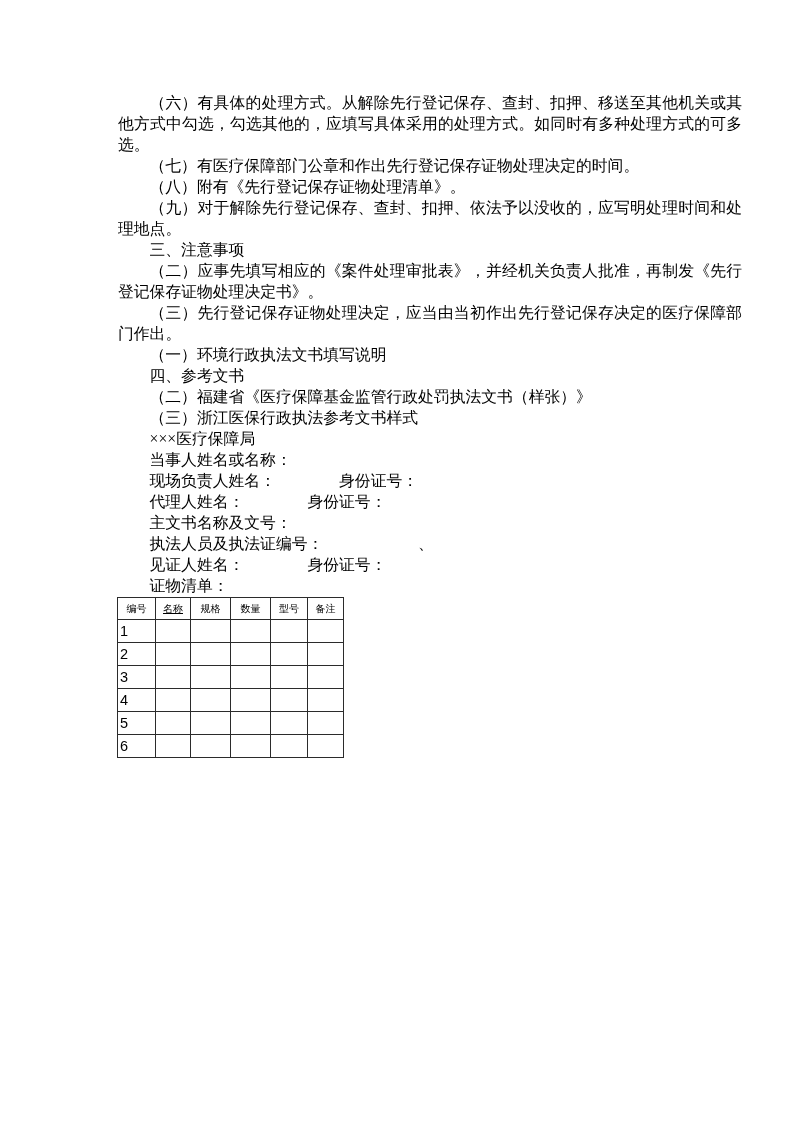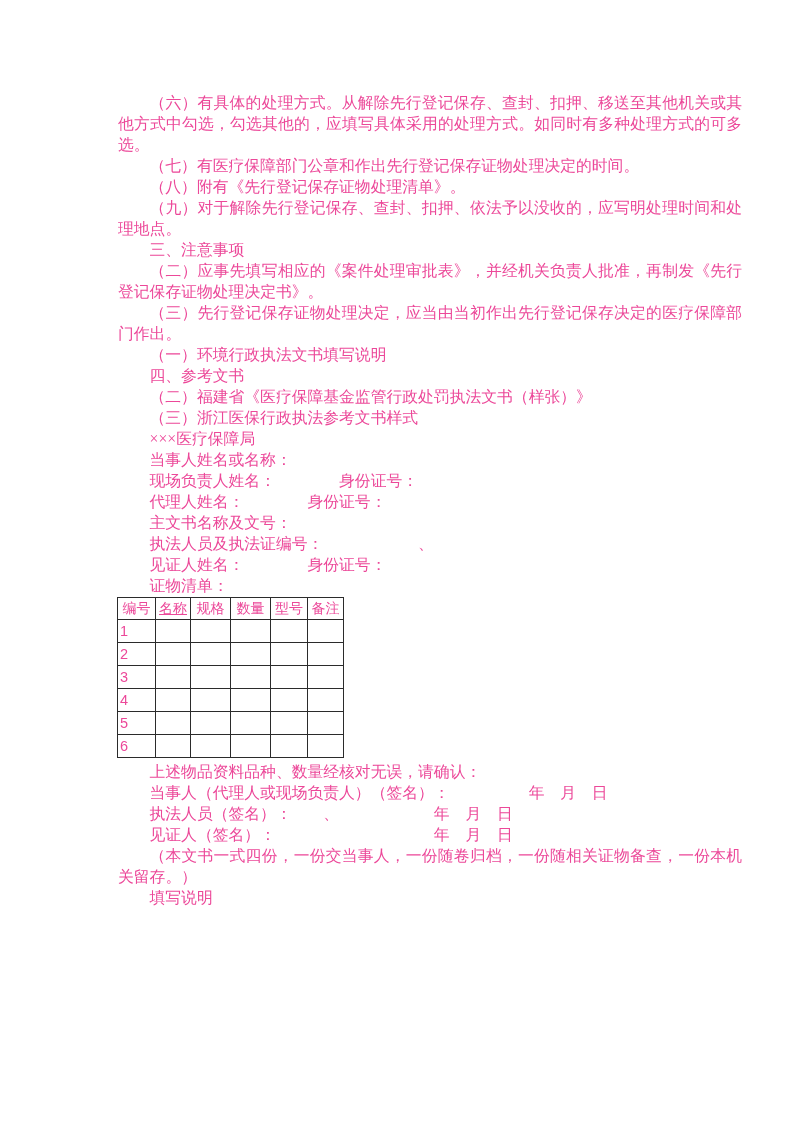--- a/index.html
+++ b/index.html
@@ -11,41 +11,41 @@
     position: relative;
     width: 793px;
     height: 1122px;
     box-sizing: border-box;
     background: #ffffff;
     padding: 92px 51px 0 118px;
     overflow: hidden;
     font-family: "Liberation Serif", "DejaVu Serif", serif;
     font-size: 15.8px;
     line-height: 21px;
-    color: #ec4899;
+    color: #000000;
   }
   .para {
     margin: 0;
     text-align: justify;
     word-break: break-all;
   }
   .para.indent {
     text-indent: 31.5px;
   }
   table.evidence {
     border-collapse: collapse;
     table-layout: fixed;
     margin: 1px 0 2px -1px;
   }
   table.evidence th,
   table.evidence td {
     border: 1.5px solid #2b2b2b;
     padding: 0 1px;
     font-weight: normal;
-    font-size: 14px;
+    font-size: 10px;
     line-height: 20px;
     overflow: hidden;
   }
   table.evidence th {
     height: 21px;
     text-align: center;
   }
   table.evidence td {
     height: 22px;
     text-align: left;
@@ -143,21 +143,13 @@
         <tr>
           <td class="c0 num">6</td>
           <td class="c1"></td>
           <td class="c2"></td>
           <td class="c3"></td>
           <td class="c4"></td>
           <td class="c5"></td>
         </tr>
       </tbody>
   </table>
-  <div id="footer-paras">
-      <p class="para indent">上述物品资料品种、数量经核对无误，请确认：</p>
-      <p class="para indent">当事人（代理人或现场负责人）（签名）：　　　　　年　月　日</p>
-      <p class="para indent">执法人员（签名）：　　、　　　　　　年　月　日</p>
-      <p class="para indent">见证人（签名）：　　　　　　　　　　年　月　日</p>
-      <p class="para indent">（本文书一式四份，一份交当事人，一份随卷归档，一份随相关证物备查，一份本机关留存。）</p>
-      <p class="para indent">填写说明</p>
-    </div>
 </div>
 
 </body></html>

